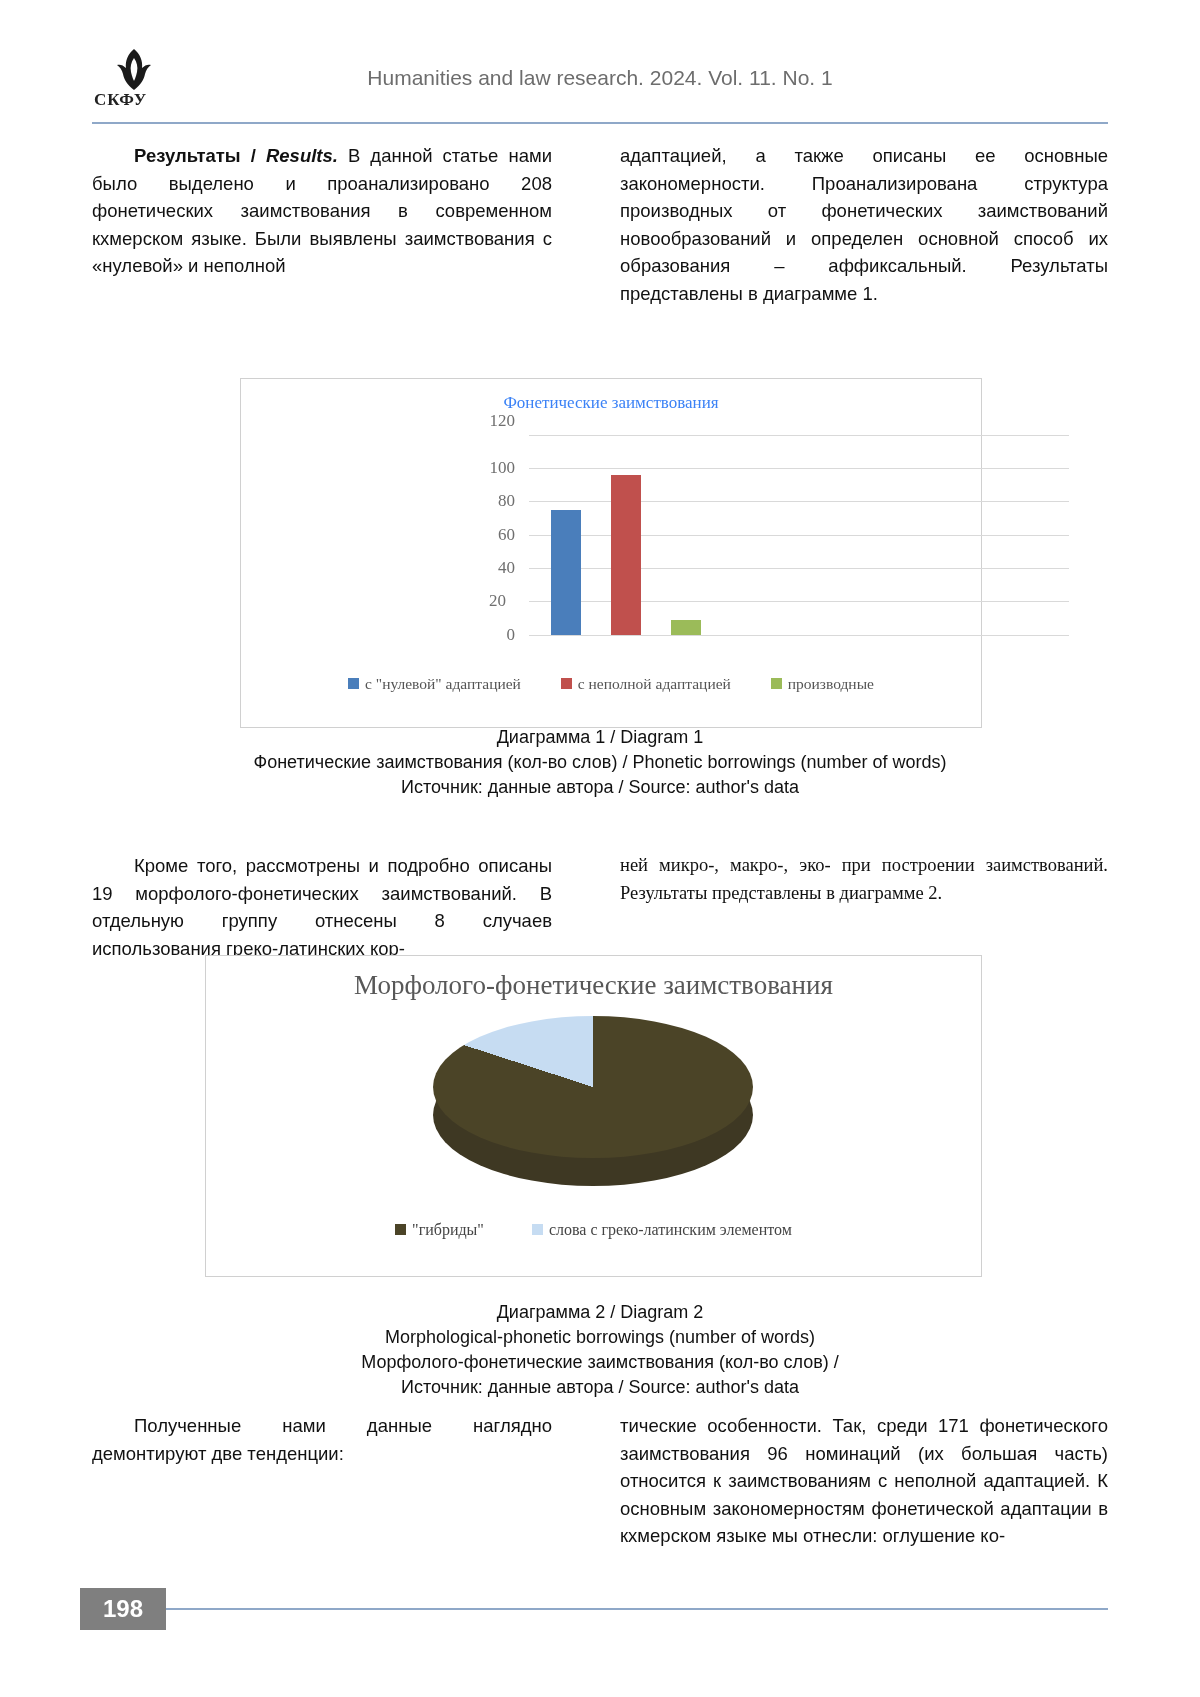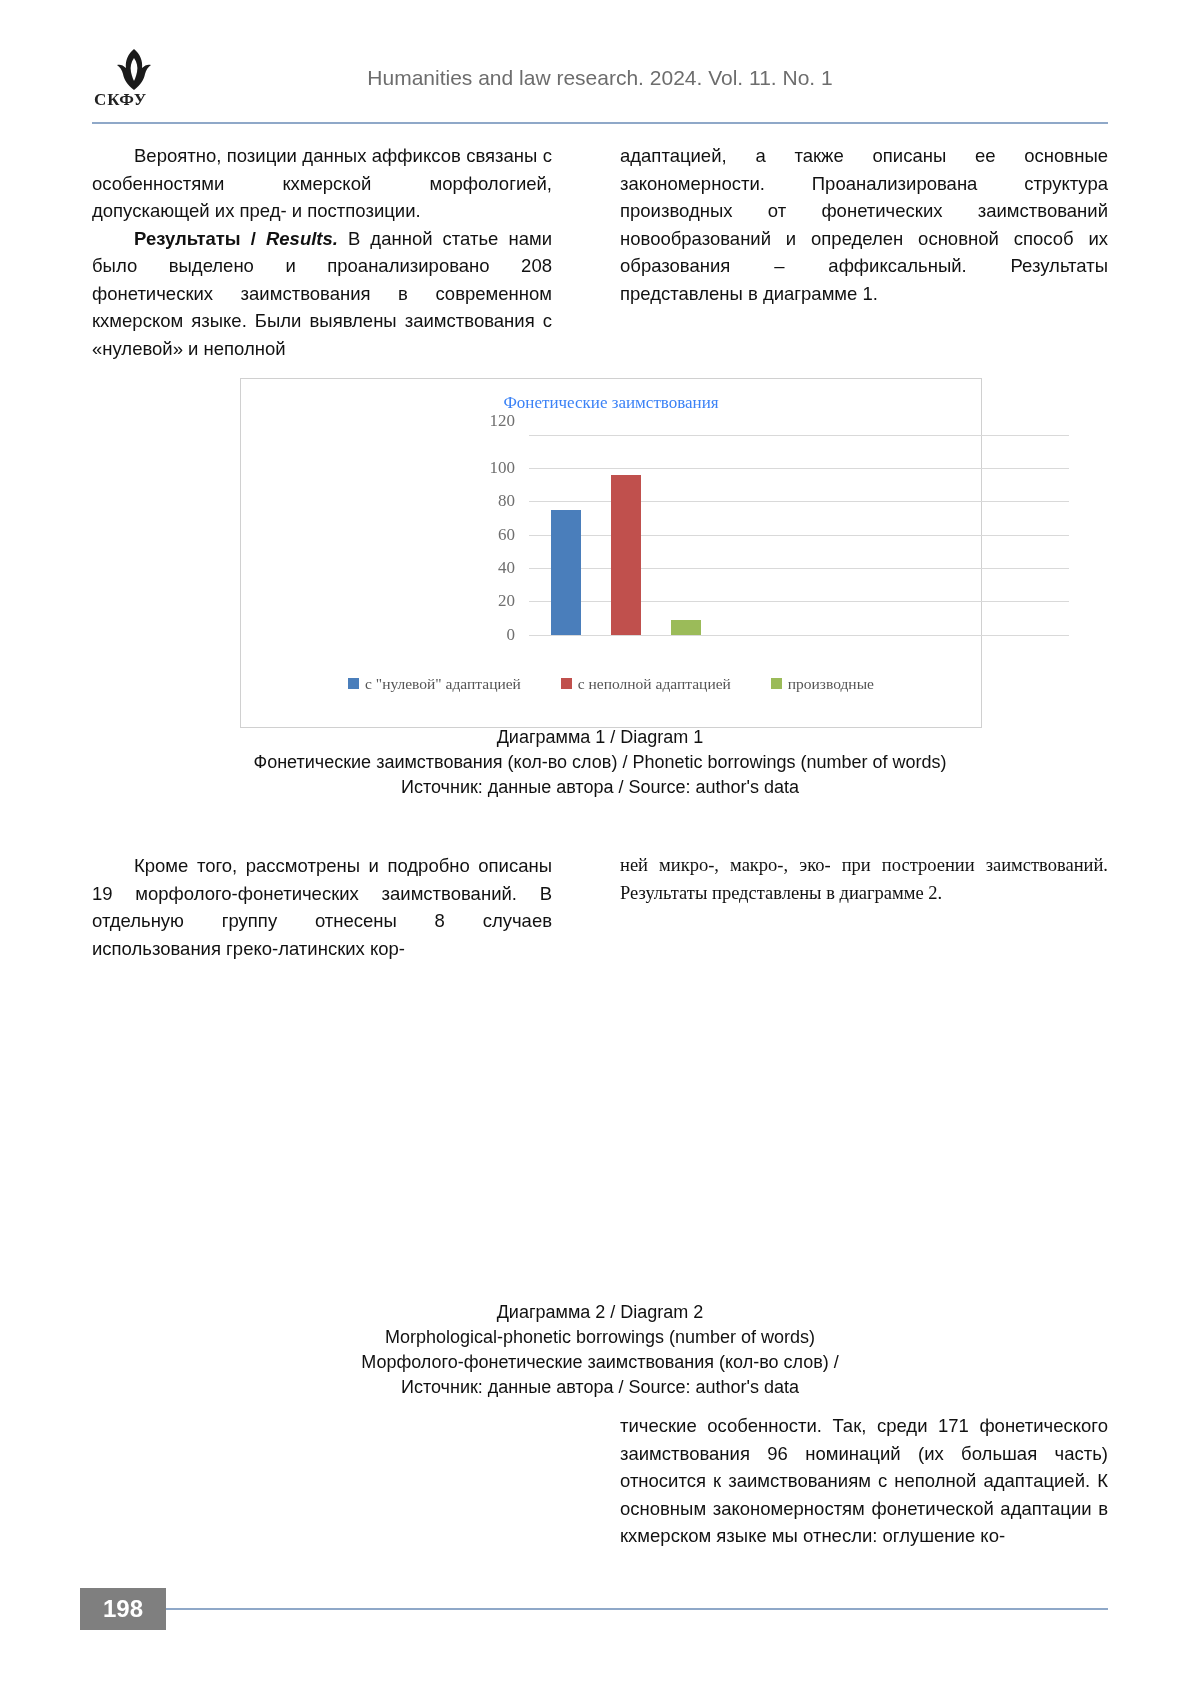--- a/index.html
+++ b/index.html
@@ -161,21 +161,20 @@
         <path d="M20 1 C14 6, 11 13, 12 20 C9 17, 6 16, 3 17 C6 19, 8 22, 9 26 C10 31, 13 37, 20 42 C27 37, 30 31, 31 26 C32 22, 34 19, 37 17 C34 16, 31 17, 28 20 C29 13, 26 6, 20 1 Z" fill="#1b1b1b"></path>
         <path d="M20 10 C17 14, 16 19, 17 24 C18 29, 20 33, 20 33 C20 33, 22 29, 23 24 C24 19, 23 14, 20 10 Z" fill="#ffffff"></path>
       </svg>
       <div class="logo-text">СКФУ</div>
     </div>
     <div class="journal-title">Humanities and law research. 2024. Vol. 11. No. 1</div>
   </div>
   <div class="header-rule"></div>
 
   <div class="col" id="col-left-1">
-    <p class="ind">Вероятно, позиции данных аффиксов связаны с особенностями кхмерской морфологией, допускающей их пред- и постпозиции.</p>
     <p class="ind"><span class="b">Результаты / </span><span class="bi">Results.</span><span> В данной статье нами было выделено и проанализировано 208 фонетических заимствования в современном кхмерском языке. Были выявлены заимствования с «нулевой» и неполной</span></p>
   </div>
   <div class="col" id="col-right-1">
     <p>адаптацией, а также описаны ее основные закономерности. Проанализирована структура производных от фонетических заимствований новообразований и определен основной способ их образования – аффиксальный. Результаты представлены в диаграмме 1.</p>
   </div>
 
   <div class="fig1">
     <div class="chart1-title">Фонетические заимствования</div>
 
     <div class="c1-grid" style="top:56px;"></div>
@@ -184,21 +183,21 @@
     <div class="c1-grid" style="top:156px;"></div>
     <div class="c1-grid" style="top:189px;"></div>
     <div class="c1-grid" style="top:222px;"></div>
     <div class="c1-grid" style="top:256px;"></div>
 
     <div class="c1-ylabel" style="left:226px;top:32px;">120</div>
     <div class="c1-ylabel" style="left:226px;top:79px;">100</div>
     <div class="c1-ylabel" style="left:226px;top:112px;">80</div>
     <div class="c1-ylabel" style="left:226px;top:146px;">60</div>
     <div class="c1-ylabel" style="left:226px;top:179px;">40</div>
-    <div class="c1-ylabel" style="left:226px;top:212px;">20</div>
+    <div class="c1-ylabel" style="left:217px;top:212px;">20</div>
     <div class="c1-ylabel" style="left:226px;top:246px;">0</div>
 
     <div class="c1-plot" style="left:288px;top:56px;width:300px;height:200px;">
       <div class="bar" style="left:22px;width:30px;height:125px;background:#4a7ebb;"></div>
       <div class="bar" style="left:82px;width:30px;height:160px;background:#c0504d;"></div>
       <div class="bar" style="left:142px;width:30px;height:15px;background:#9bbb59;"></div>
     </div>
 
     <div class="c1-legend">
       <span class="item"><span class="swatch" style="background:#4a7ebb;"></span><span>с "нулевой" адаптацией</span></span>
@@ -213,29 +212,41 @@
     <div>Источник: данные автора  / Source: author's data</div>
   </div>
 
   <div class="col" id="col-left-2">
     <p class="ind">Кроме того, рассмотрены и подробно описаны 19 морфолого-фонетических заимствований. В отдельную группу отнесены 8 случаев использования греко-латинских кор-</p>
   </div>
   <div class="col" id="col-right-2">
     <p>ней микро-, макро-, эко- при построении заимствований. Результаты представлены в диаграмме 2.</p>
   </div>
 
+  <div class="fig2">
+    <div class="chart2-title">Морфолого-фонетические заимствования</div>
+    <div class="pie-wrap">
+      <div class="pie-side"></div>
+      <div class="pie-top"></div>
+    </div>
+    <div class="c2-legend">
+      <span class="item"><span class="swatch" style="background:#4b4427;"></span><span>"гибриды"</span></span>
+      <span class="item"><span class="swatch" style="background:#c6dcf2;"></span><span>слова с греко-латинским элементом</span></span>
+    </div>
+  </div>
 
   <div class="caption" id="cap2">
     <div>Диаграмма 2 / Diagram 2</div>
     <div>Morphological-phonetic borrowings (number of words)</div>
     <div>Морфолого-фонетические заимствования (кол-во слов) /</div>
     <div>Источник: данные автора  / Source: author's data</div>
   </div>
 
   <div class="col" id="col-left-3">
+    <p class="ind">Полученные нами данные наглядно демонтируют две тенденции:</p>
   </div>
   <div class="col" id="col-right-3">
     <p>тические особенности. Так, среди 171 фонетического заимствования 96 номинаций (их большая часть) относится к заимствованиям с неполной адаптацией. К основным закономерностям фонетической адаптации в кхмерском языке мы отнесли: оглушение ко-</p>
   </div>
 
   <div class="footer-rule"></div>
   <div class="page-num">198</div>
 
 </div>
 

